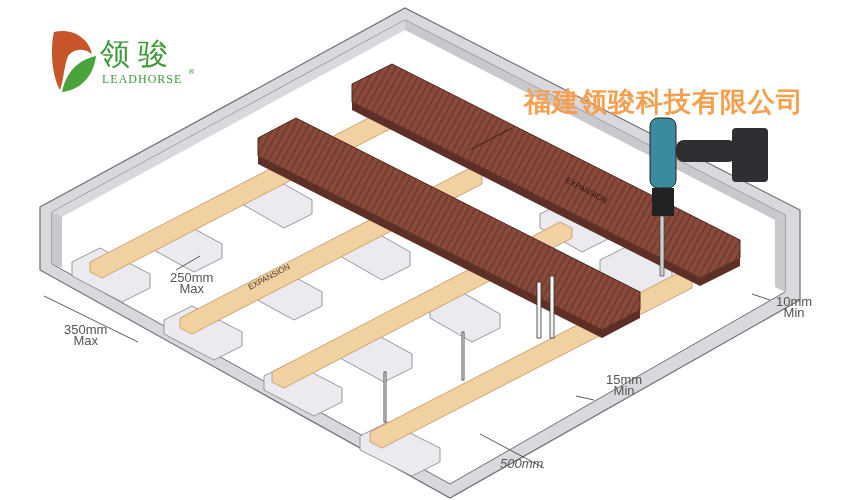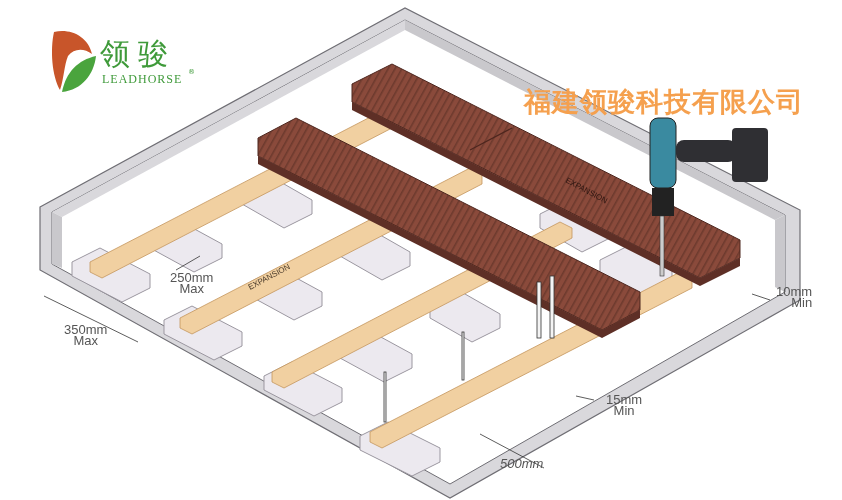--- a/index.html
+++ b/index.html
@@ -104,23 +104,23 @@
 <div class="company">福建领骏科技有限公司</div>
 
 <div class="dim" style="left:170px;top:272px;">
   <div>250mm</div>
   <div>Max</div>
 </div>
 <div class="dim" style="left:64px;top:324px;">
   <div>350mm</div>
   <div>Max</div>
 </div>
-<div class="dim" style="left:776px;top:286px;text-align:right;">
+<div class="dim" style="left:776px;top:296px;">
   <div>10mm</div>
   <div>Min</div>
 </div>
-<div class="dim" style="left:606px;top:394px;text-align:center;">
+<div class="dim" style="left:606px;top:374px;text-align:center;">
   <div>15mm</div>
   <div>Min</div>
 </div>
 <div class="dim" style="left:500px;top:458px;font-style:italic;">
   <div>500mm</div>
 </div>
 
 </body></html>

